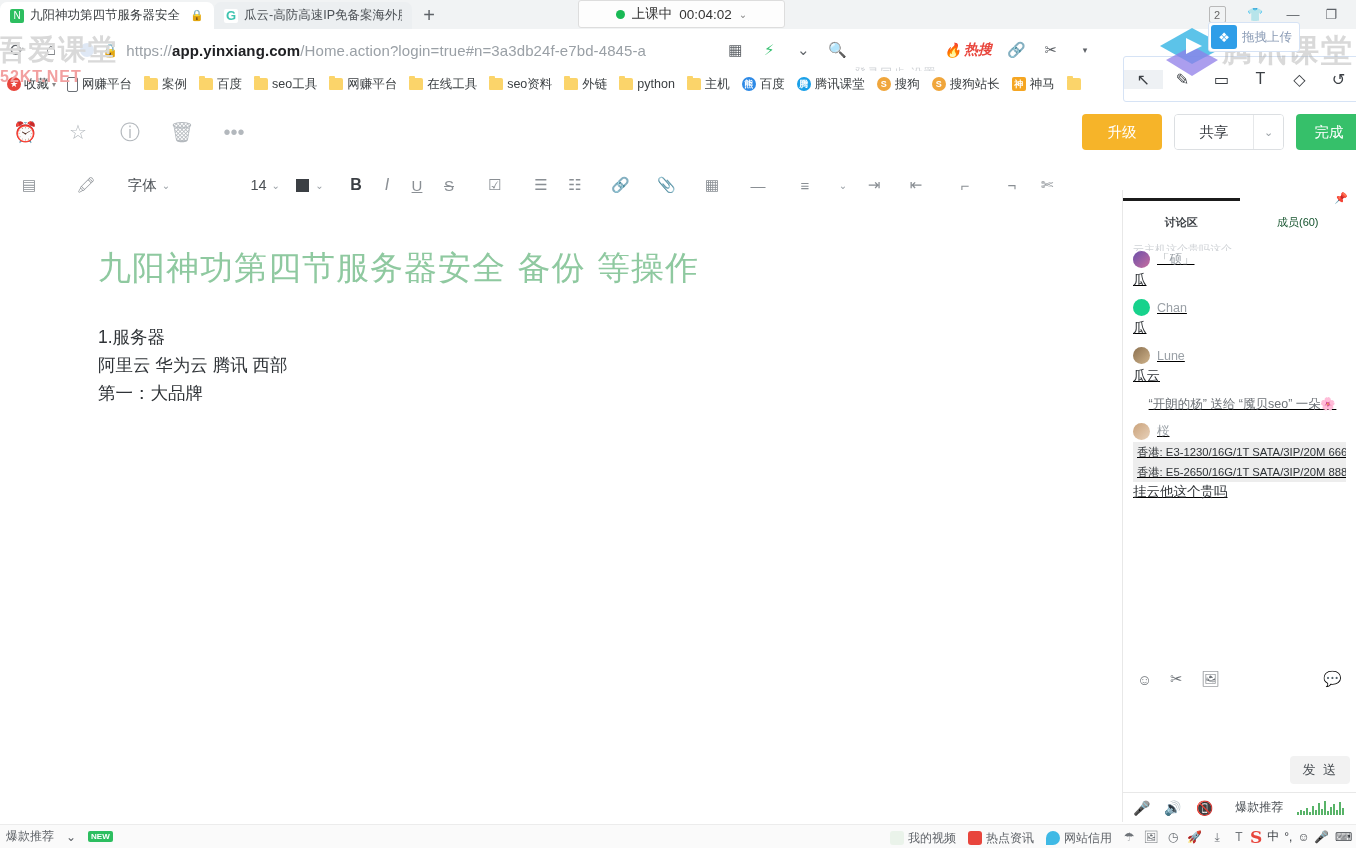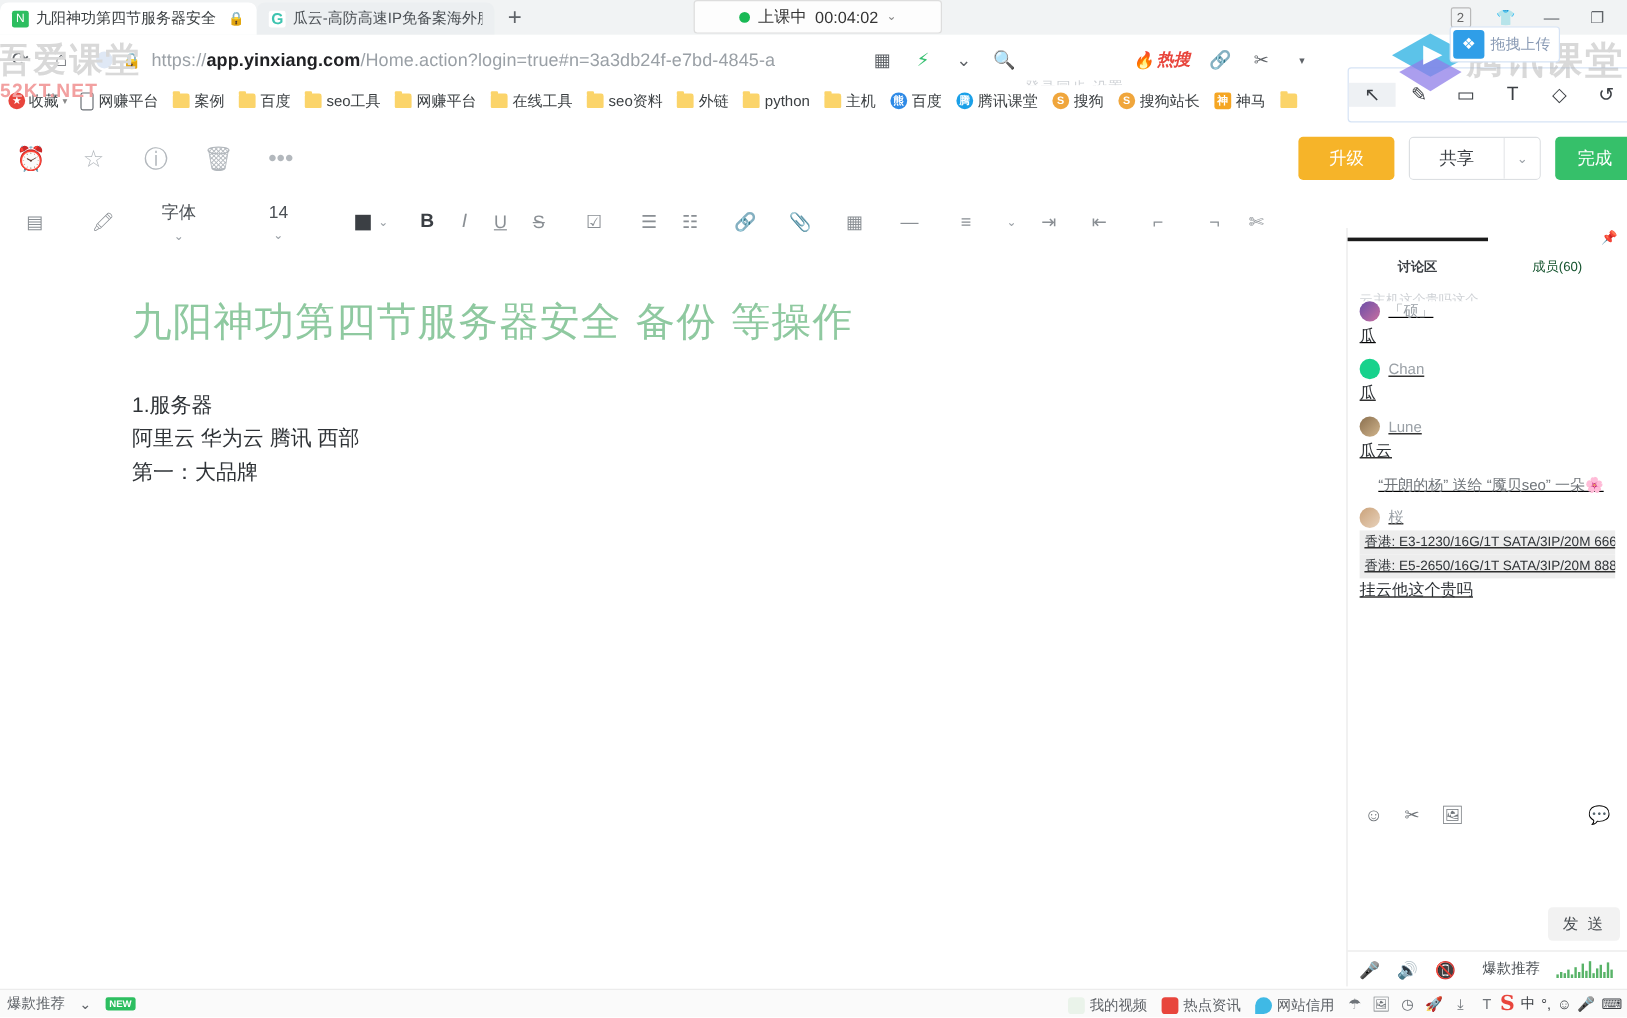--- a/index.html
+++ b/index.html
@@ -126,28 +126,28 @@
               width:66px; height:36px; font-size:14.5px; margin-right:-6px; }
 
   
   .editor-toolbar {
     position:absolute; left:0; top:167px; width:1120px; height:37px;
     display:flex; align-items:center; color:#8e9297; font-size:15px;
     border-bottom:1px solid transparent;
   }
   .ti { display:flex; align-items:center; justify-content:center; height:34px;
         color:#8a8f94; flex:0 0 auto; }
-  .ti-lbl { font-size:14.5px; color:#4b5055; display:flex; align-items:center; gap:5px;flex-direction:column; }
+  .ti-lbl { font-size:14.5px; color:#4b5055; display:flex; align-items:center; gap:5px; }
   .caret-sm { font-size:10px; color:#9aa0a6; }
   .colorchip { width:13px; height:13px; background:#3b3f44; display:inline-block; }
 
   
   .doc {
     position:absolute; left:0; top:204px; width:1120px; height:620px;
-    background:#fff; padding:28px 52px;
+    background:#fff; padding:28px 40px;
   }
   .doc-title {
     font-size:33px; color:#8fc9a0; font-weight:400; letter-spacing:1px;
     margin:14px 0 32px 58px; font-family:"DejaVu Serif", serif;
   }
   .doc-p { font-size:17.5px; color:#2f3337; line-height:28px; margin-left:58px; }
 
   
   .chat {
     position:absolute; left:1122px; top:190px; width:234px; height:632px;

